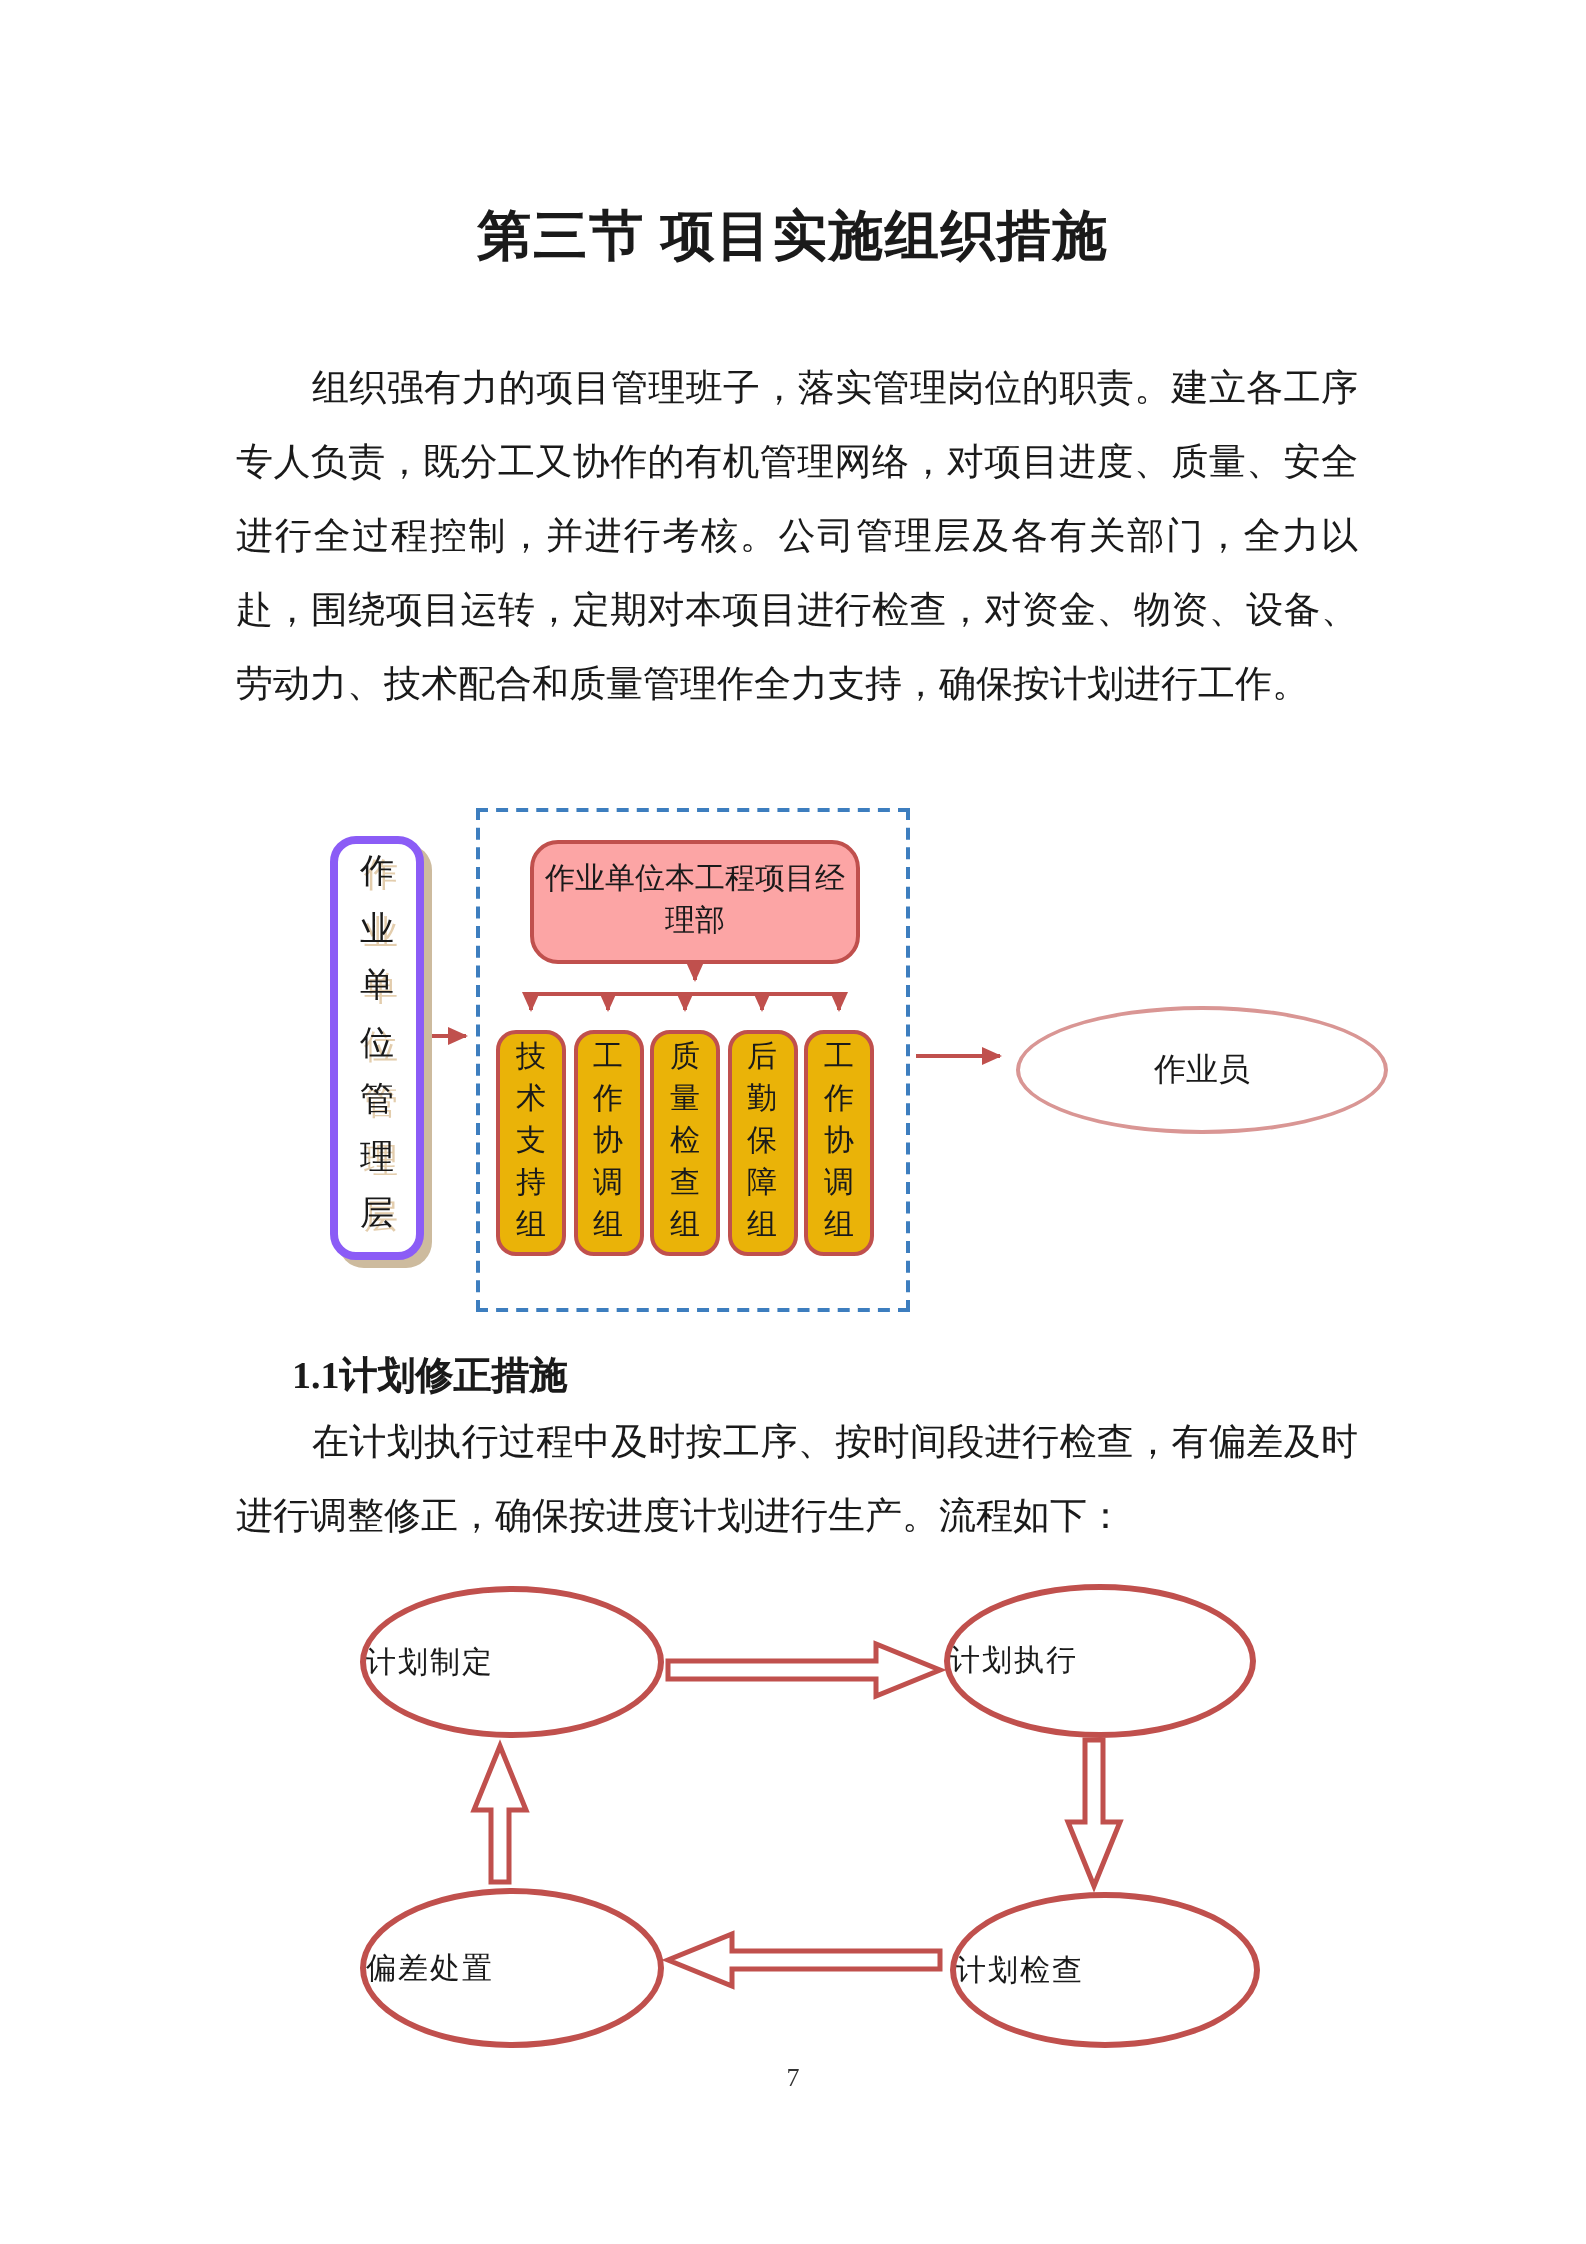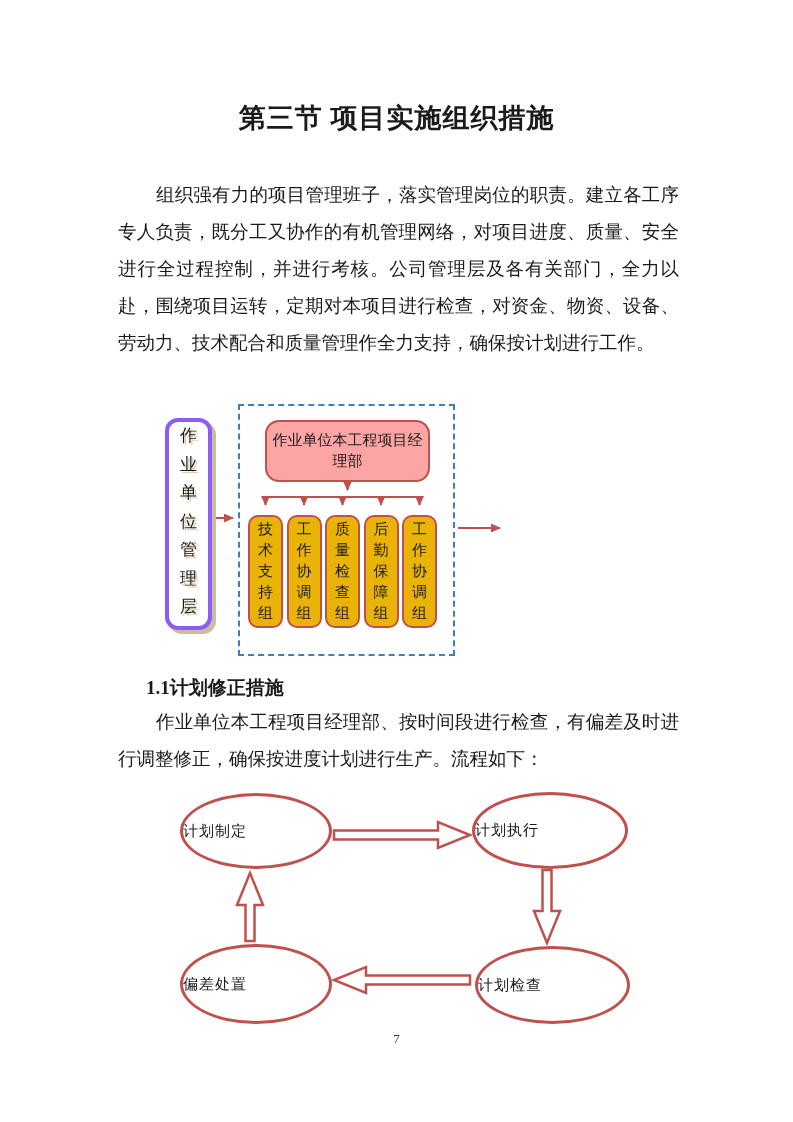--- a/index.html
+++ b/index.html
@@ -136,25 +136,28 @@
     <div class="group-box g2">
       <span class="vtext">质量检查组</span>
     </div>
     <div class="group-box g3">
       <span class="vtext">后勤保障组</span>
     </div>
     <div class="group-box g4">
       <span class="vtext">工作协调组</span>
     </div>
 
+    <div class="worker-ellipse">
+      <span>作业员</span>
+    </div>
   </div>
 
   <div class="h2">1.1计划修正措施</div>
 
-  <p class="body-para p2">作业单位本工程项目经理部、按时间段进行检查，有偏差及时进行调整修正，确保按进度计划进行生产。流程如下：</p>
+  <p class="body-para p2">在计划执行过程中及时按工序、按时间段进行检查，有偏差及时进行调整修正，确保按进度计划进行生产。流程如下：</p>
 
   <div class="d2">
 
     <svg class="flow-arrows" width="561" height="248">
 
       <polygon points="216,42.5 320,42.5 320,34 352,47 320,60 320,51.5 216,51.5" fill="#ffffff" stroke="#c0504d" stroke-width="2.5"></polygon>
 
       <polygon points="424.5,82 424.5,123 416,123 429,155 442,123 433.5,123 433.5,82" fill="#ffffff" stroke="#c0504d" stroke-width="2.5"></polygon>
 
       <polygon points="352,187.5 248,187.5 248,179 216,192 248,205 248,196.5 352,196.5" fill="#ffffff" stroke="#c0504d" stroke-width="2.5"></polygon>

